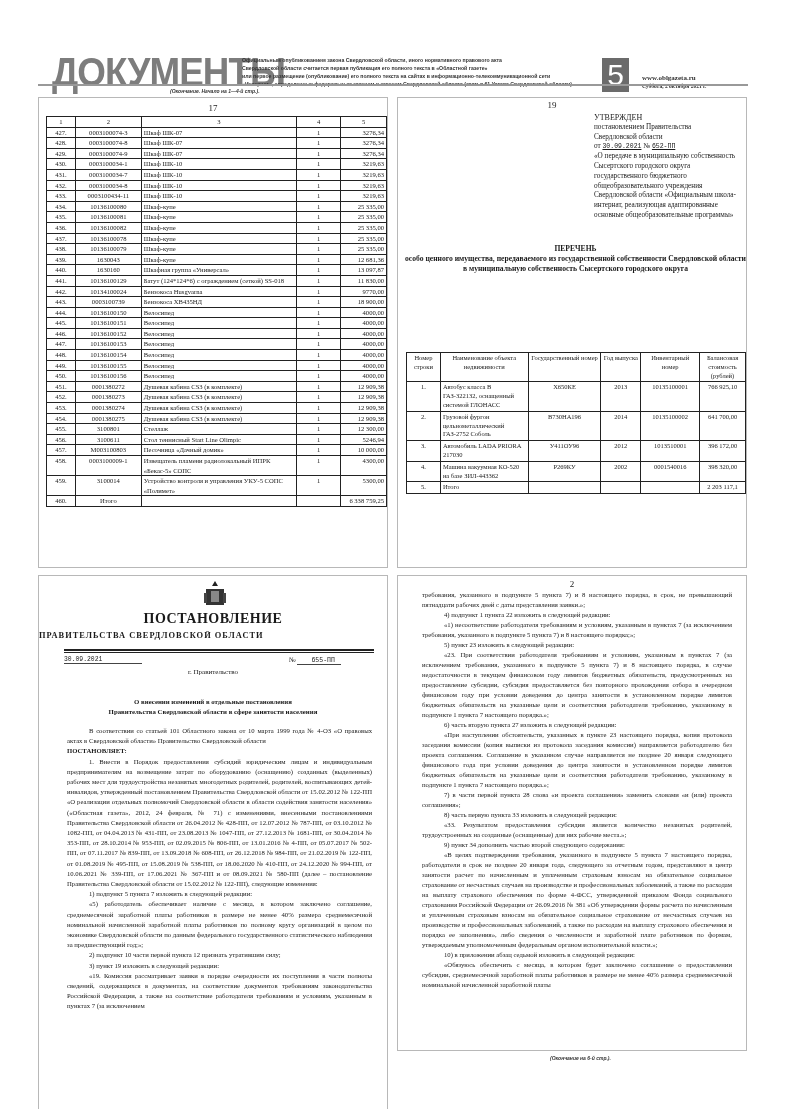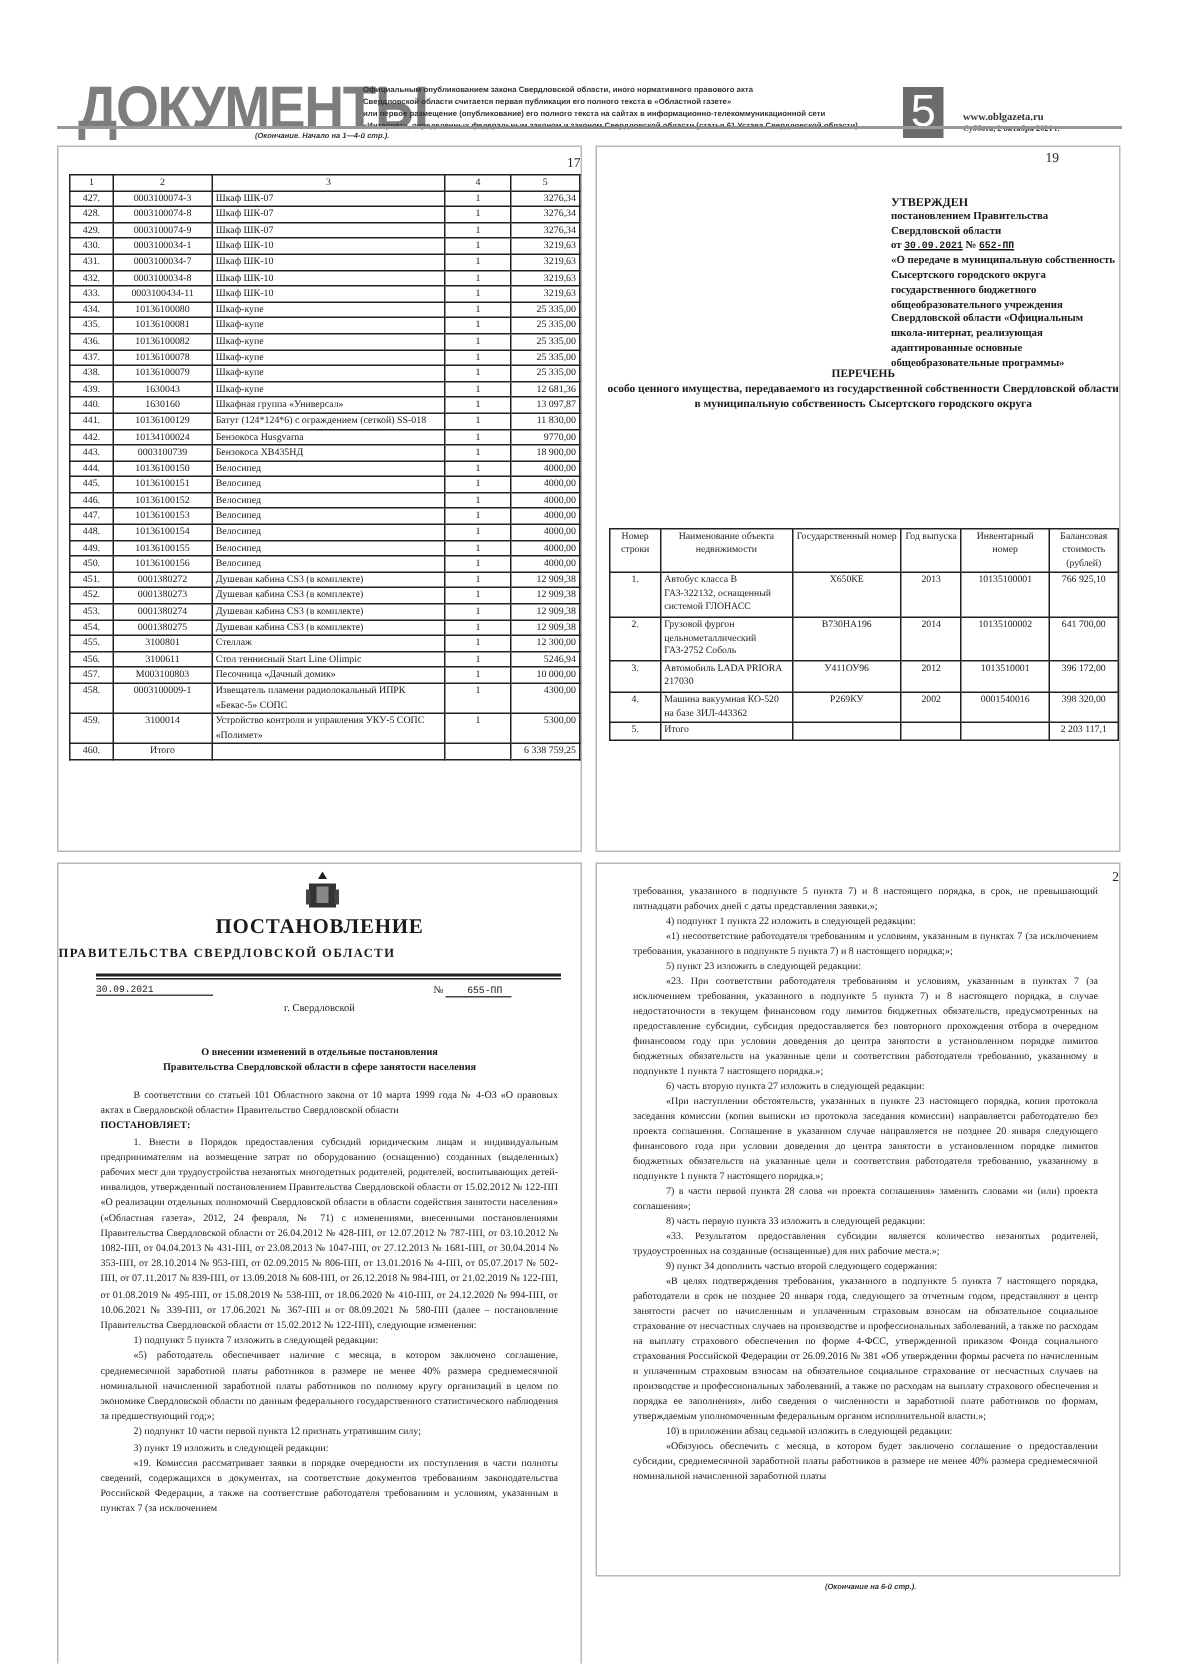--- a/index.html
+++ b/index.html
@@ -12,34 +12,34 @@
   .mast-note { position: absolute; left: 190px; top: 4px; width: 380px; font-family: "Liberation Sans", sans-serif; font-size: 5.2px; line-height: 8px; font-weight: bold; color: #333; }
   .mast-page { position: absolute; left: 550px; top: 6px; width: 27px; height: 34px; background: #6b6b6b; color: #fff; font-family: "Liberation Sans", sans-serif; font-size: 30px; line-height: 34px; text-align: center; }
   .mast-paper { position: absolute; left: 590px; top: 6px; font-size: 12px; color: #555; letter-spacing: 0.2px; }
   .mast-url { position: absolute; left: 590px; top: 22px; font-size: 7px; color: #333; font-weight: bold; }
   .mast-date { position: absolute; left: 590px; top: 31px; font-size: 5.5px; color: #333; font-weight: bold; }
   .mast-rule { position: absolute; left: 38px; top: 84px; width: 710px; height: 2px; background: #999; }
   .cont-note { position: absolute; top: 88px; font-family: "Liberation Sans", sans-serif; font-size: 5px; font-style: italic; font-weight: bold; color: #333; }
 
   
   .pbox { position: absolute; border: 1px solid #b8b8b8; background: #fff; }
-  .pnum { text-align: right; font-size: 9px; color: #222; }
+  .pnum { text-align: center; font-size: 9px; color: #222; }
 
   
   table.t17 { border-collapse: collapse; position: absolute; left: 7px; top: 18px; width: 341px; font-size: 6.6px; }
   table.t17 td { border: 1px solid #222; padding: 0 2px; line-height: 9.6px; height: 10px; vertical-align: top; }
   table.t17 td.c1 { width: 29px; text-align: center; }
   table.t17 td.c2 { width: 66px; text-align: center; }
   table.t17 td.c3 { width: 156px; }
   table.t17 td.c4 { width: 44px; text-align: center; }
   table.t17 td.c5 { width: 46px; text-align: right; }
   table.t17 tr.hdr td { text-align: center; }
 
   
-  .approved { position: absolute; left: 196px; top: 32px; width: 150px; font-size: 7.2px; line-height: 9.8px; font-weight: bold; }
+  .approved { position: absolute; left: 196px; top: 15px; width: 150px; font-size: 7.2px; line-height: 9.8px; }
   .approved .big { font-size: 8px; }
   .mono { font-family: "Liberation Mono", monospace; font-size: 6.5px; text-decoration: underline; }
   .list-title { position: absolute; left: 5px; top: 146px; width: 345px; text-align: center; font-weight: bold; font-size: 7.6px; line-height: 10px; }
   table.t18 { border-collapse: collapse; position: absolute; left: 8px; top: 254px; width: 340px; font-size: 6.5px; }
   table.t18 td { border: 1px solid #222; padding: 1px 2px; line-height: 8.8px; vertical-align: top; }
   table.t18 tr.hdr td { text-align: center; }
   table.t18 td.ctr { text-align: center; }
 
   
   .emblem { position: absolute; left: 165px; top: 5px; width: 22px; height: 26px; }
@@ -410,21 +410,21 @@
   </svg>
   <div class="res-title">ПОСТАНОВЛЕНИЕ</div>
   <div class="res-sub">ПРАВИТЕЛЬСТВА СВЕРДЛОВСКОЙ ОБЛАСТИ</div>
   <div class="res-rule1"></div>
   <div class="res-rule2"></div>
   <div class="res-date">30.09.2021</div>
   <div class="res-no">
     <span>№</span>
     <span class="mono">655-ПП</span>
   </div>
-  <div class="res-city">г. Свердловской</div>
+  <div class="res-city">г. Правительство</div>
   <div class="res-subject">
     <div>О внесении изменений в отдельные постановления</div>
     <div>Правительства Свердловской области в сфере занятости населения</div>
   </div>
   <div class="body-text" style="top:150px;">
     <p>В соответствии со статьей 101 Областного закона от 10 марта 1999 года № 4-ОЗ «О правовых актах в Свердловской области» Правительство Свердловской области</p>
     <p class="noind"><b>ПОСТАНОВЛЯЕТ:</b></p>
     <p>1. Внести в Порядок предоставления субсидий юридическим лицам и индивидуальным предпринимателям на возмещение затрат по оборудованию (оснащению) созданных (выделенных) рабочих мест для трудоустройства незанятых многодетных родителей, родителей, воспитывающих детей-инвалидов, утвержденный постановлением Правительства Свердловской области от 15.02.2012 № 122-ПП «О реализации отдельных полномочий Свердловской области в области содействия занятости населения» («Областная газета», 2012, 24 февраля, № 71) с изменениями, внесенными постановлениями Правительства Свердловской области от 26.04.2012 № 428-ПП, от 12.07.2012 № 787-ПП, от 03.10.2012 № 1082-ПП, от 04.04.2013 № 431-ПП, от 23.08.2013 № 1047-ПП, от 27.12.2013 № 1681-ПП, от 30.04.2014 № 353-ПП, от 28.10.2014 № 953-ПП, от 02.09.2015 № 806-ПП, от 13.01.2016 № 4-ПП, от 05.07.2017 № 502-ПП, от 07.11.2017 № 839-ПП, от 13.09.2018 № 608-ПП, от 26.12.2018 № 984-ПП, от 21.02.2019 № 122-ПП, от 01.08.2019 № 495-ПП, от 15.08.2019 № 538-ПП, от 18.06.2020 № 410-ПП, от 24.12.2020 № 994-ПП, от 10.06.2021 № 339-ПП, от 17.06.2021 № 367-ПП и от 08.09.2021 № 580-ПП (далее – постановление Правительства Свердловской области от 15.02.2012 № 122-ПП), следующие изменения:</p>
     <p>1) подпункт 5 пункта 7 изложить в следующей редакции:</p>
     <p>«5) работодатель обеспечивает наличие с месяца, в котором заключено соглашение, среднемесячной заработной платы работников в размере не менее 40% размера среднемесячной номинальной начисленной заработной платы работников по полному кругу организаций в целом по экономике Свердловской области по данным федерального государственного статистического наблюдения за предшествующий год;»;</p>

